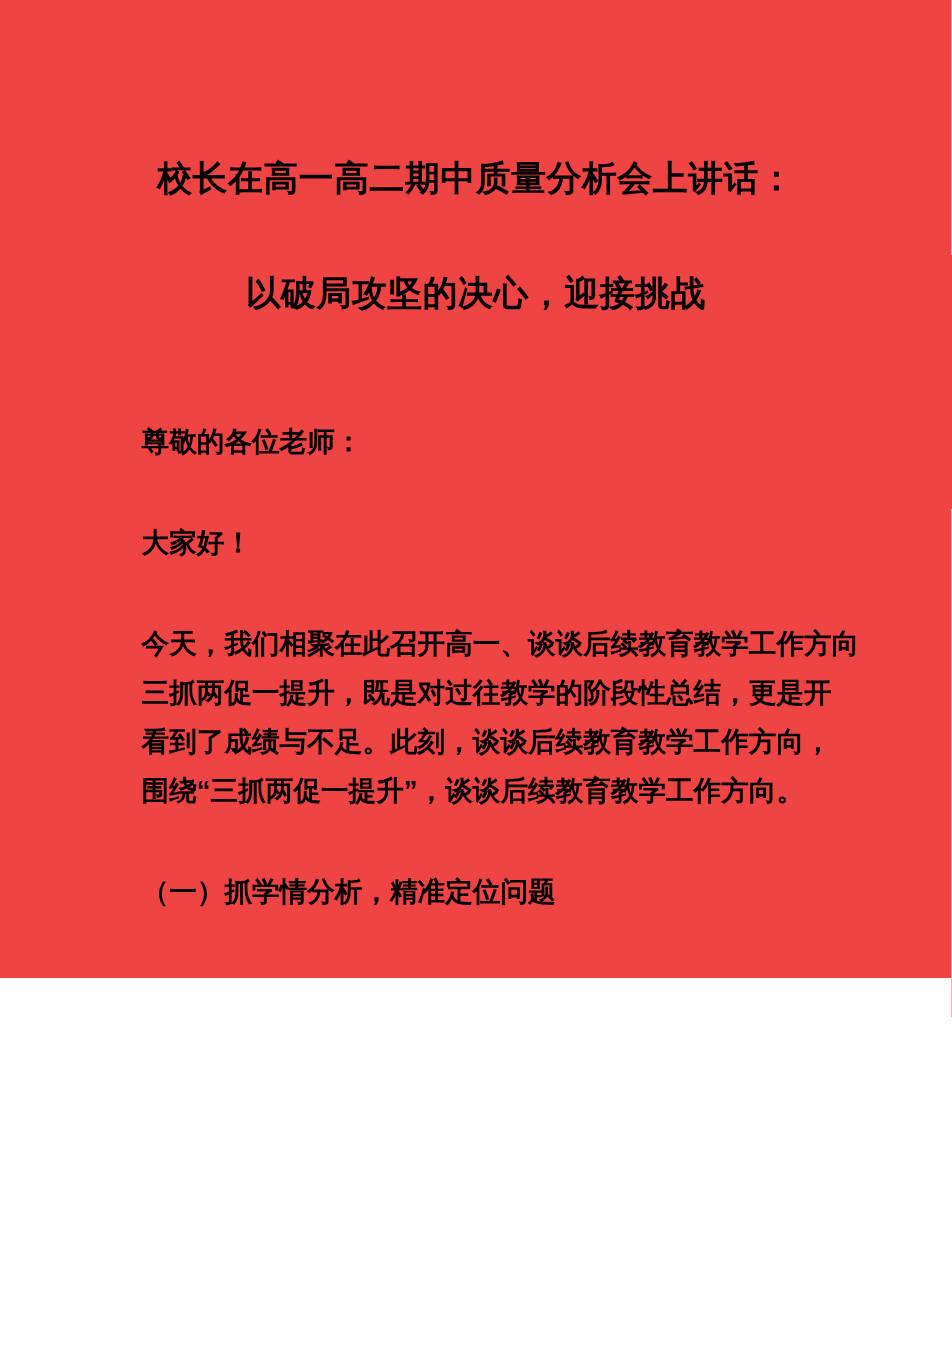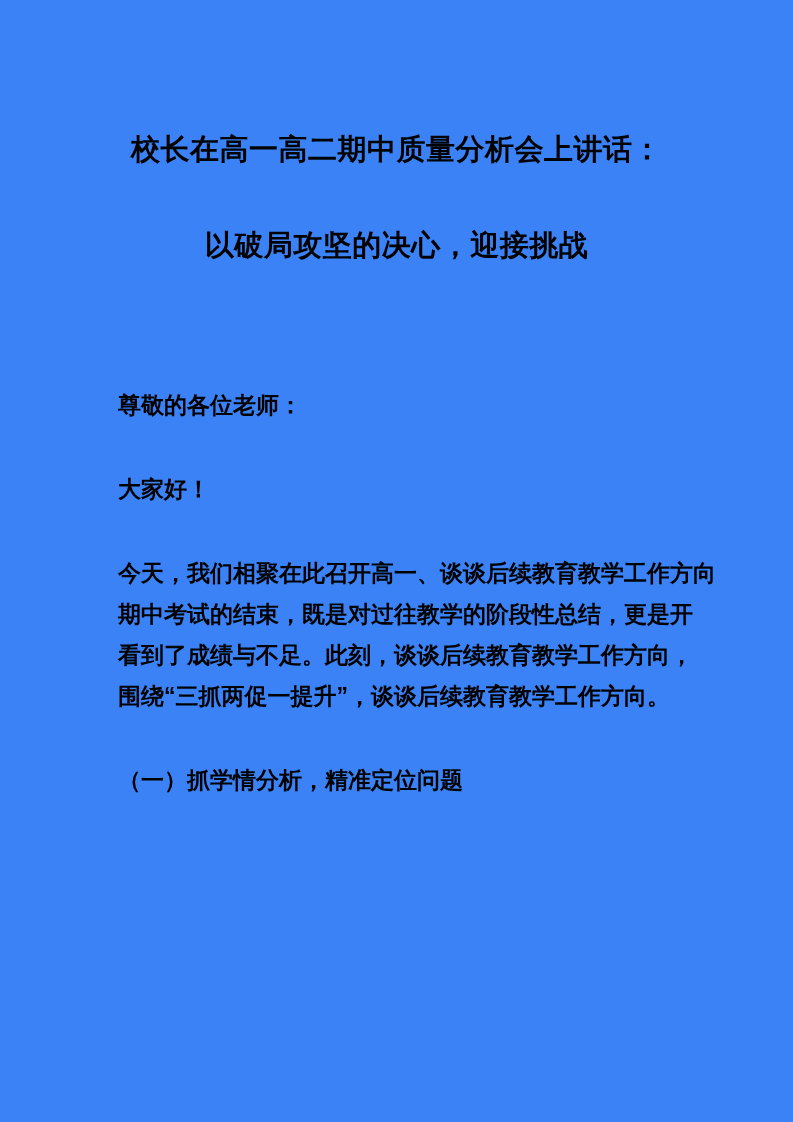--- a/index.html
+++ b/index.html
@@ -3,38 +3,38 @@
 <meta charset="utf-8">
 <style>
   html, body {
     margin: 0;
     padding: 0;
     background: #ffffff;
   }
   .page {
     position: relative;
     width: 793px;
-    height: 1122px;
-    background: #3b82f6;
+    height: 815px;
+    background: #ef4444;
     color: #000000;
     font-family: "Liberation Sans", "DejaVu Sans", sans-serif;
     box-sizing: border-box;
     padding-top: 125px;
     overflow: hidden;
   }
   .title {
     font-size: 29px;
     font-weight: 700;
     line-height: 48px;
     text-align: center;
     margin: 0 0 48px 0;
     letter-spacing: 0.5px;
   }
   .title-2 {
-    margin-bottom: 116px;
+    margin-bottom: 79px;
   }
   .body {
     padding: 0 100px 0 118px;
   }
   .para {
     margin: 0 0 43px 0;
   }
   .body-line {
     font-size: 23px;
     line-height: 41px;
@@ -52,21 +52,21 @@
   <div class="title title-2">以破局攻坚的决心，迎接挑战</div>
 
   <div class="body">
 
     <div class="body-line para">尊敬的各位老师：</div>
 
     <div class="body-line para">大家好！</div>
 
     <div class="para">
       <div class="body-line">今天，我们相聚在此召开高一、谈谈后续教育教学工作方向</div>
-      <div class="body-line">期中考试的结束，既是对过往教学的阶段性总结，更是开</div>
+      <div class="body-line">三抓两促一提升，既是对过往教学的阶段性总结，更是开</div>
       <div class="body-line">看到了成绩与不足。此刻，谈谈后续教育教学工作方向，</div>
       <div class="body-line">围绕“三抓两促一提升”，谈谈后续教育教学工作方向。</div>
     </div>
 
 
     <div class="body-line para">（一）抓学情分析，精准定位问题</div>
 
   </div>
 
 </div>

